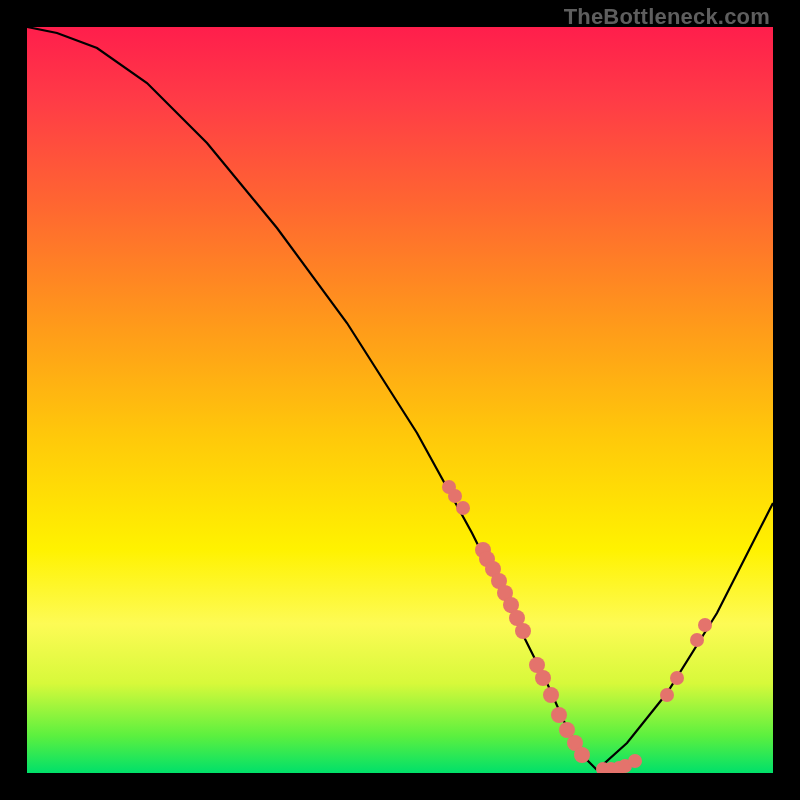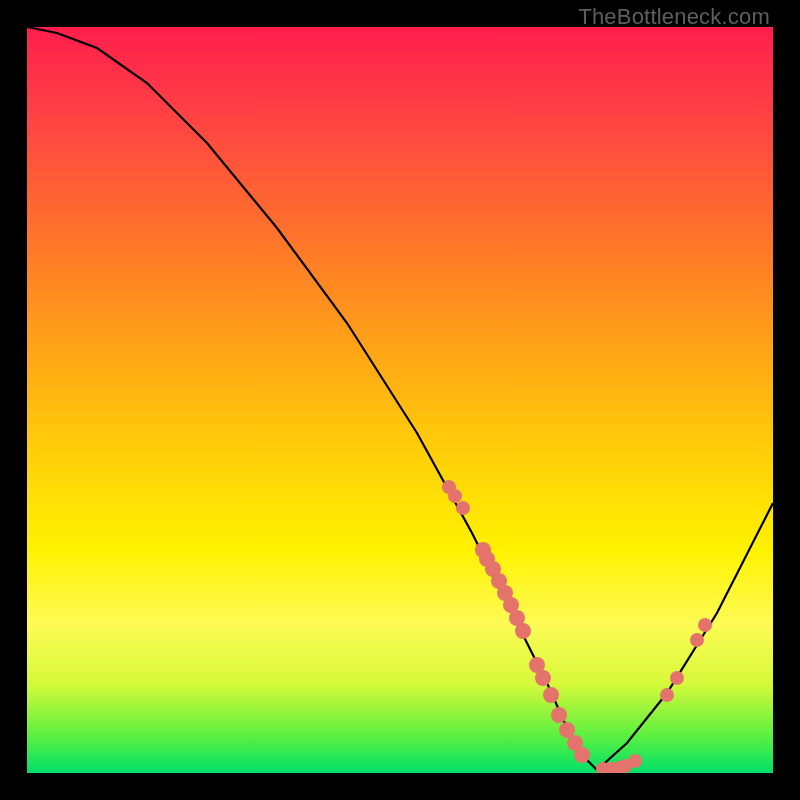--- a/index.html
+++ b/index.html
@@ -29,21 +29,21 @@
       #d7f93a 88%,
       #5cf03f 95%,
       #00e06a 100%);
   }
   .watermark {
     position: absolute;
     top: 4px;
     right: 30px;
     color: #5e5e5e;
     font-size: 22px;
-    font-weight: 400;
+    font-weight: 700;
     letter-spacing: 0.2px;
     user-select: none;
   }
   svg.curve {
     position: absolute;
     left: 0;
     top: 0;
     width: 746px;
     height: 746px;
   }

